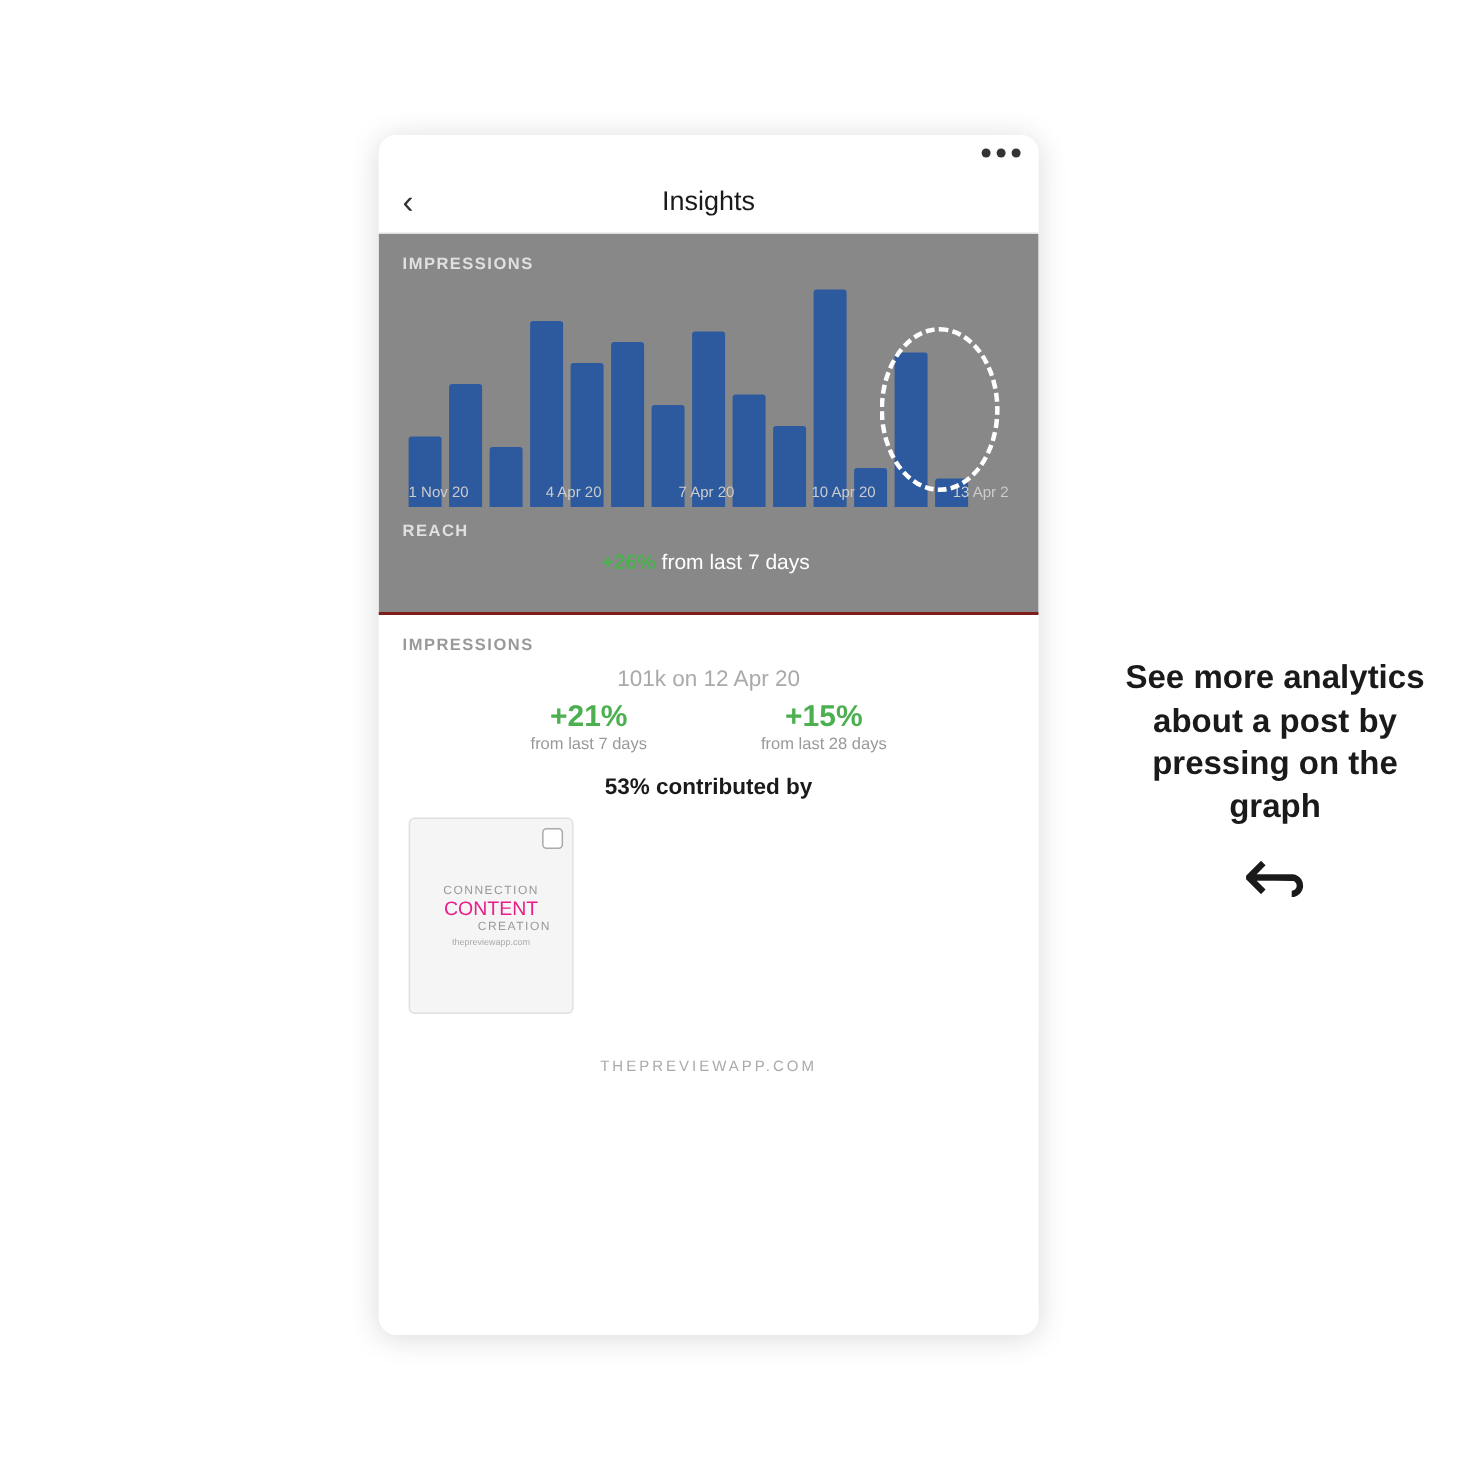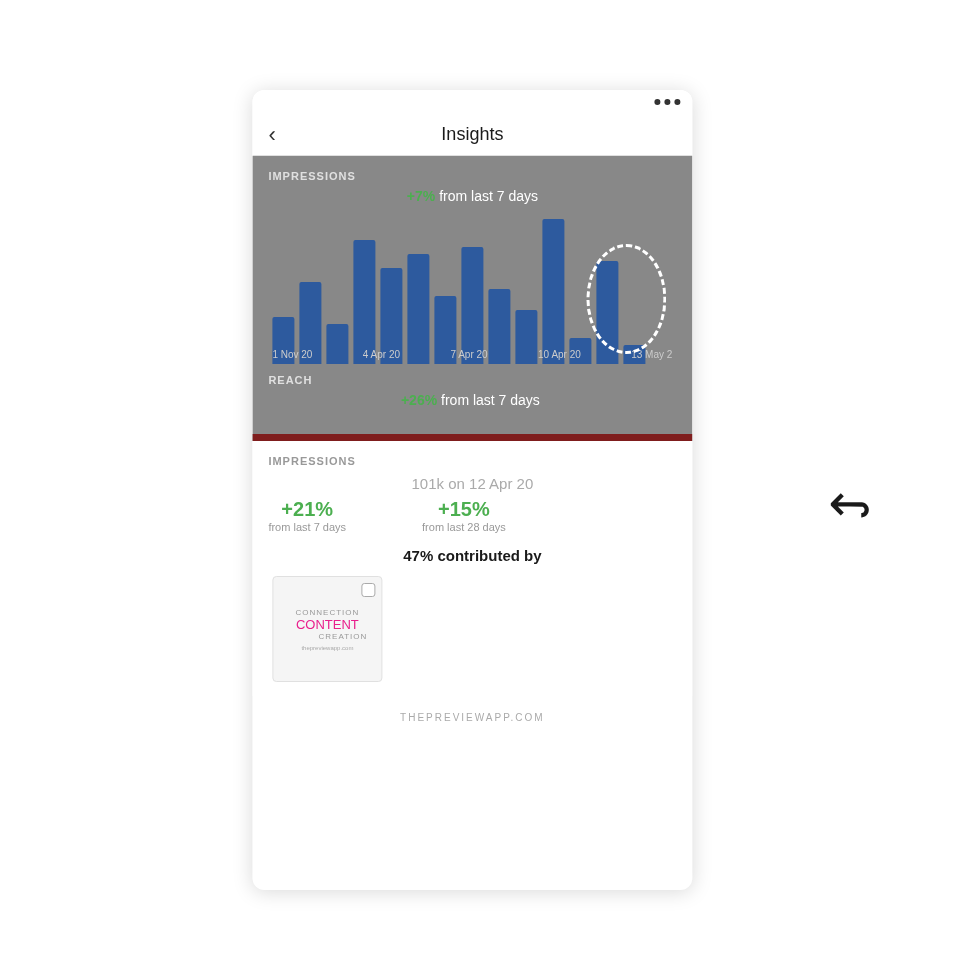--- a/index.html
+++ b/index.html
@@ -142,21 +142,21 @@
       border-radius: 50%;
       top: 30px;
       right: 10px;
       pointer-events: none;
     }
 
     
     .reach-section {
       background: #888888;
       padding: 10px 20px 16px 16px;
-      border-bottom: 7px solid #7f1d1d;
+      border-bottom: 2px solid #7f1d1d;
     }
 
     
     .detail-section {
       background: #ffffff;
       padding: 14px 16px;
     }
 
     .detail-label {
       font-size: 11px;
@@ -168,20 +168,21 @@
 
     .detail-main-value {
       text-align: center;
       font-size: 15px;
       color: #aaaaaa;
       margin-bottom: 6px;
     }
 
     .stats-row {
       display: flex;
+      justify-content: center;
       gap: 76px;
       margin-bottom: 14px;
     }
 
     .stat-item {
       text-align: center;
     }
 
     .stat-value {
       font-size: 20px;
@@ -197,21 +198,21 @@
     .contributed-label {
       text-align: center;
       font-size: 15px;
       font-weight: 700;
       color: #1a1a1a;
       margin-bottom: 12px;
     }
 
     .post-thumbnail {
       width: 110px;
-      height: 106px;
+      height: 131px;
       background: #f5f5f5;
       border: 1px solid #e0e0e0;
       border-radius: 4px;
       display: flex;
       flex-direction: column;
       align-items: center;
       justify-content: center;
       padding: 10px;
       position: relative;
       margin-left: 4px;
@@ -318,23 +319,20 @@
       </div>
     </div>
 
     <div class="header">
       <span class="back-button">‹</span>
       <span class="header-title">Insights</span>
     </div>
 
     <div class="impressions-section">
       <div class="section-label">IMPRESSIONS</div>
-      <div class="change-text">
-        <span class="change-positive">+7%</span><span> from last 7 days</span>
-      </div>
 
       <div class="chart-area">
         <div class="bars-wrapper">
 
         <div style="background: rgb(45, 90, 158); border-radius: 2px 2px 0px 0px; width: 22px; height: 47px; flex-shrink: 0;"></div>
             <div style="background: rgb(45, 90, 158); border-radius: 2px 2px 0px 0px; width: 22px; height: 82px; flex-shrink: 0;"></div>
             <div style="background: rgb(45, 90, 158); border-radius: 2px 2px 0px 0px; width: 22px; height: 40px; flex-shrink: 0;"></div>
             <div style="background: rgb(45, 90, 158); border-radius: 2px 2px 0px 0px; width: 22px; height: 124px; flex-shrink: 0;"></div>
             <div style="background: rgb(45, 90, 158); border-radius: 2px 2px 0px 0px; width: 22px; height: 96px; flex-shrink: 0;"></div>
             <div style="background: rgb(45, 90, 158); border-radius: 2px 2px 0px 0px; width: 22px; height: 110px; flex-shrink: 0;"></div>
@@ -345,21 +343,21 @@
             <div style="background: rgb(45, 90, 158); border-radius: 2px 2px 0px 0px; width: 22px; height: 145px; flex-shrink: 0;"></div>
             <div style="background: rgb(45, 90, 158); border-radius: 2px 2px 0px 0px; width: 22px; height: 26px; flex-shrink: 0;"></div>
             <div style="background: rgb(45, 90, 158); border-radius: 2px 2px 0px 0px; width: 22px; height: 103px; flex-shrink: 0;"></div>
             <div style="background: rgb(45, 90, 158); border-radius: 2px 2px 0px 0px; width: 22px; height: 19px; flex-shrink: 0;"></div>
           </div>
         <div class="chart-x-labels">
           <span class="x-label">1 Nov 20</span>
           <span class="x-label">4 Apr 20</span>
           <span class="x-label">7 Apr 20</span>
           <span class="x-label">10 Apr 20</span>
-          <span class="x-label">13 May 2</span>
+          <span class="x-label">13 Apr 2</span>
         </div>
         <div class="dashed-circle"></div>
       </div>
     </div>
 
     <div class="reach-section">
       <div class="section-label">REACH</div>
       <div class="change-text">
         <span class="change-positive">+26%</span><span> from last 7 days</span>
       </div>
@@ -373,34 +371,35 @@
         <div class="stat-item">
           <div class="stat-value">+21%</div>
           <div class="stat-desc">from last 7 days</div>
         </div>
         <div class="stat-item">
           <div class="stat-value">+15%</div>
           <div class="stat-desc">from last 28 days</div>
         </div>
       </div>
 
-      <div class="contributed-label">47% contributed by</div>
+      <div class="contributed-label">53% contributed by</div>
 
       <div class="post-thumbnail">
         <div class="thumbnail-checkbox"></div>
         <div class="thumbnail-text-connection">CONNECTION</div>
         <div class="thumbnail-text-content">CONTENT</div>
         <div class="thumbnail-text-creation">CREATION</div>
         <div class="thumbnail-subtext">thepreviewapp.com</div>
       </div>
     </div>
 
     <div class="footer">
       <div class="footer-text">THEPREVIEWAPP.COM</div>
     </div>
 
   </div>
 
   <div class="annotation">
+    <div class="annotation-text">See more analytics about a post by pressing on the graph</div>
     <span class="arrow-down">↩</span>
   </div>
 
 </div>
 
 </body></html>

